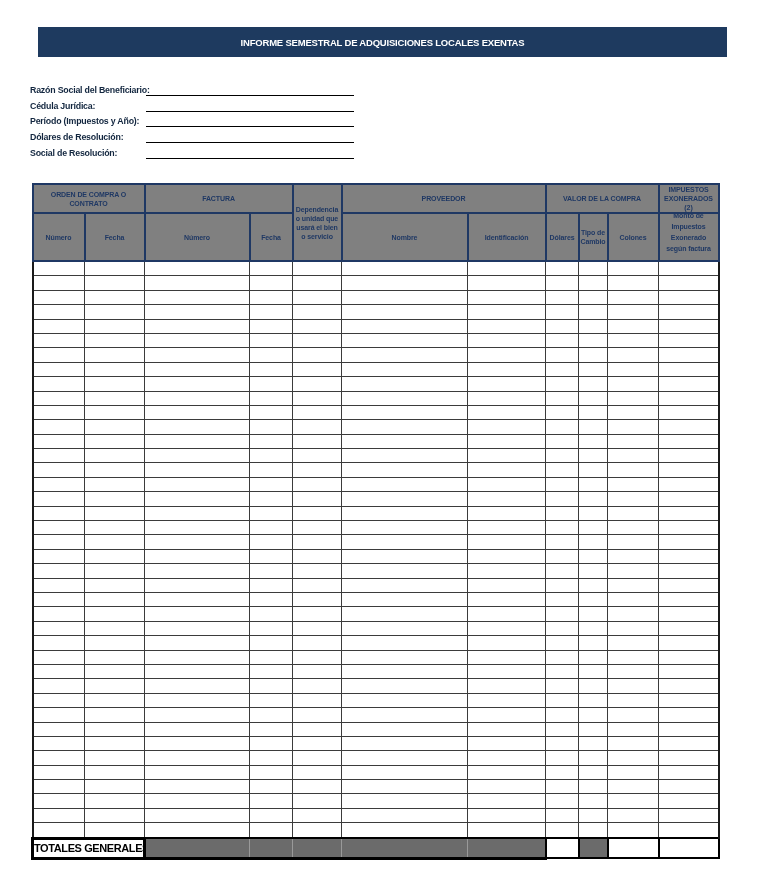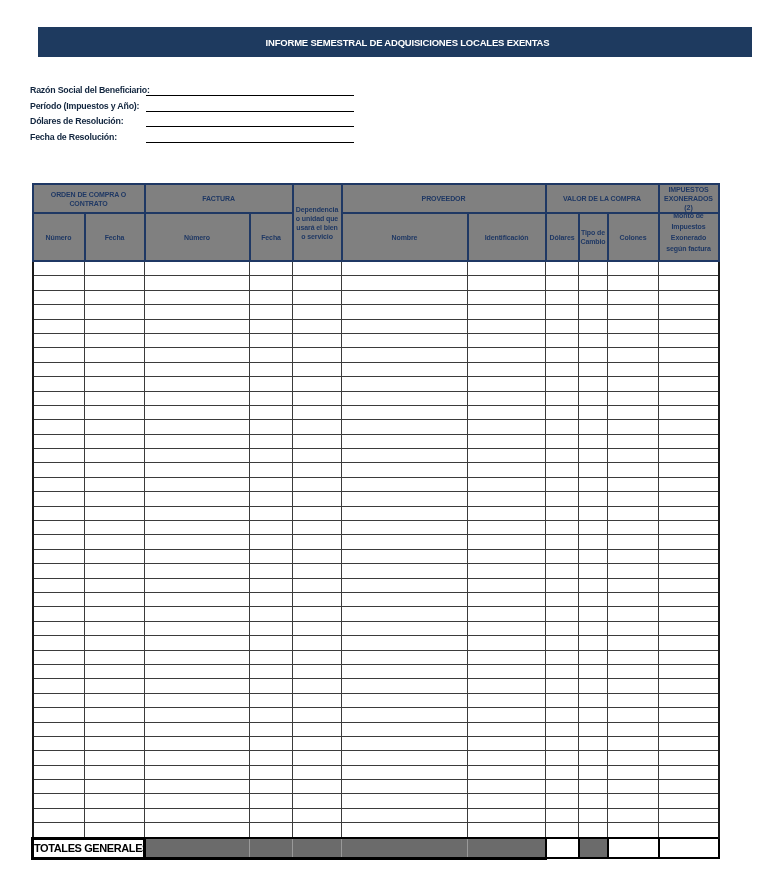--- a/index.html
+++ b/index.html
@@ -17,21 +17,20 @@
     position:relative;width:759px;height:873px;background:#fff;overflow:hidden;
     font-family:"Liberation Sans",sans-serif;
   }
   
   .title-bar{
     position:absolute;left:38px;top:27px;width:689px;height:30px;
     background:var(--title-bar-bg);color:var(--title-text);
     display:flex;flex-direction:column;justify-content:center;align-items:center;
     font-weight:700;font-size:9.5px;line-height:13px;letter-spacing:-0.2px;
     text-align:center;
-    padding-left:25px;
   }
   
   .form-block{position:absolute;left:30px;top:80px;width:340px;}
   .form-row{display:flex;align-items:flex-end;height:15.8px;}
   .form-label{
     width:114px;font-size:8.8px;font-weight:700;color:#12263f;
     letter-spacing:-0.2px;white-space:nowrap;line-height:12px;
   }
   .form-line{
     margin-left:2px;width:208px;height:12px;
@@ -91,29 +90,33 @@
   <div class="title-bar">
     <div>INFORME SEMESTRAL DE ADQUISICIONES LOCALES EXENTAS</div>
   </div>
 
   <div class="form-block">
     <div class="form-row">
       <span class="form-label">Razón Social del Beneficiario:</span>
       <span class="form-line"></span>
     </div>
     <div class="form-row">
+      <span class="form-label">Cédula Jurídica:</span>
+      <span class="form-line"></span>
+    </div>
+    <div class="form-row">
       <span class="form-label">Período (Impuestos y Año):</span>
       <span class="form-line"></span>
     </div>
     <div class="form-row">
       <span class="form-label">Dólares de Resolución:</span>
       <span class="form-line"></span>
     </div>
     <div class="form-row">
-      <span class="form-label">Fecha de Resolución:</span>
+      <span class="form-label">Social de Resolución:</span>
       <span class="form-line"></span>
     </div>
   </div>
 
   <table class="main">
     <colgroup>
       <col style="width:52px">
         <col style="width:60px">
         <col style="width:105px">
       <col style="width:43px">

